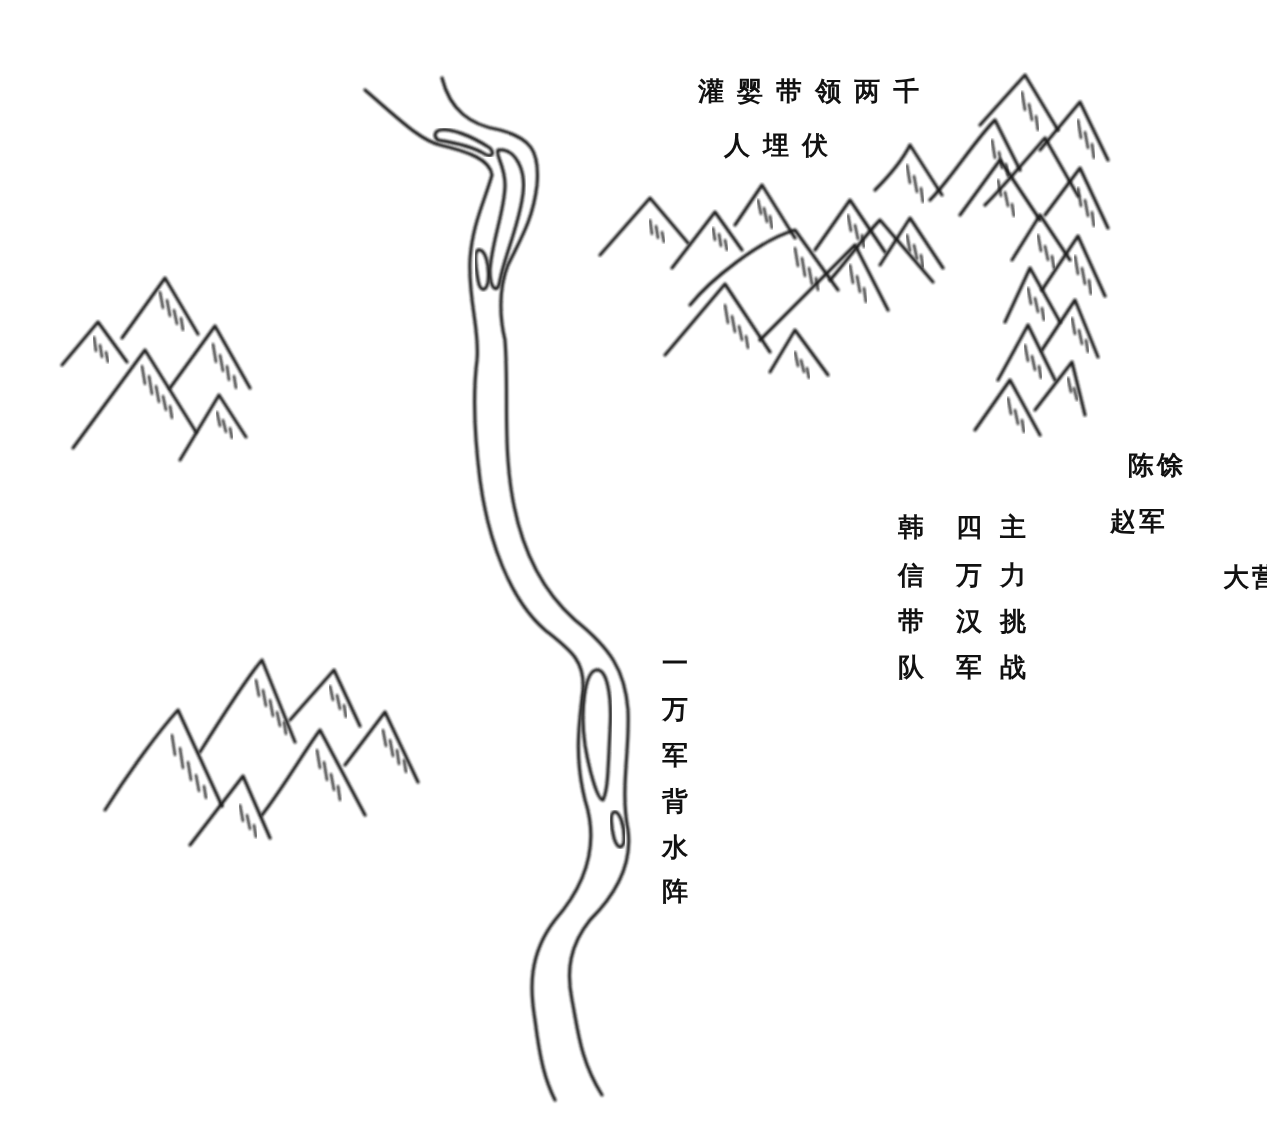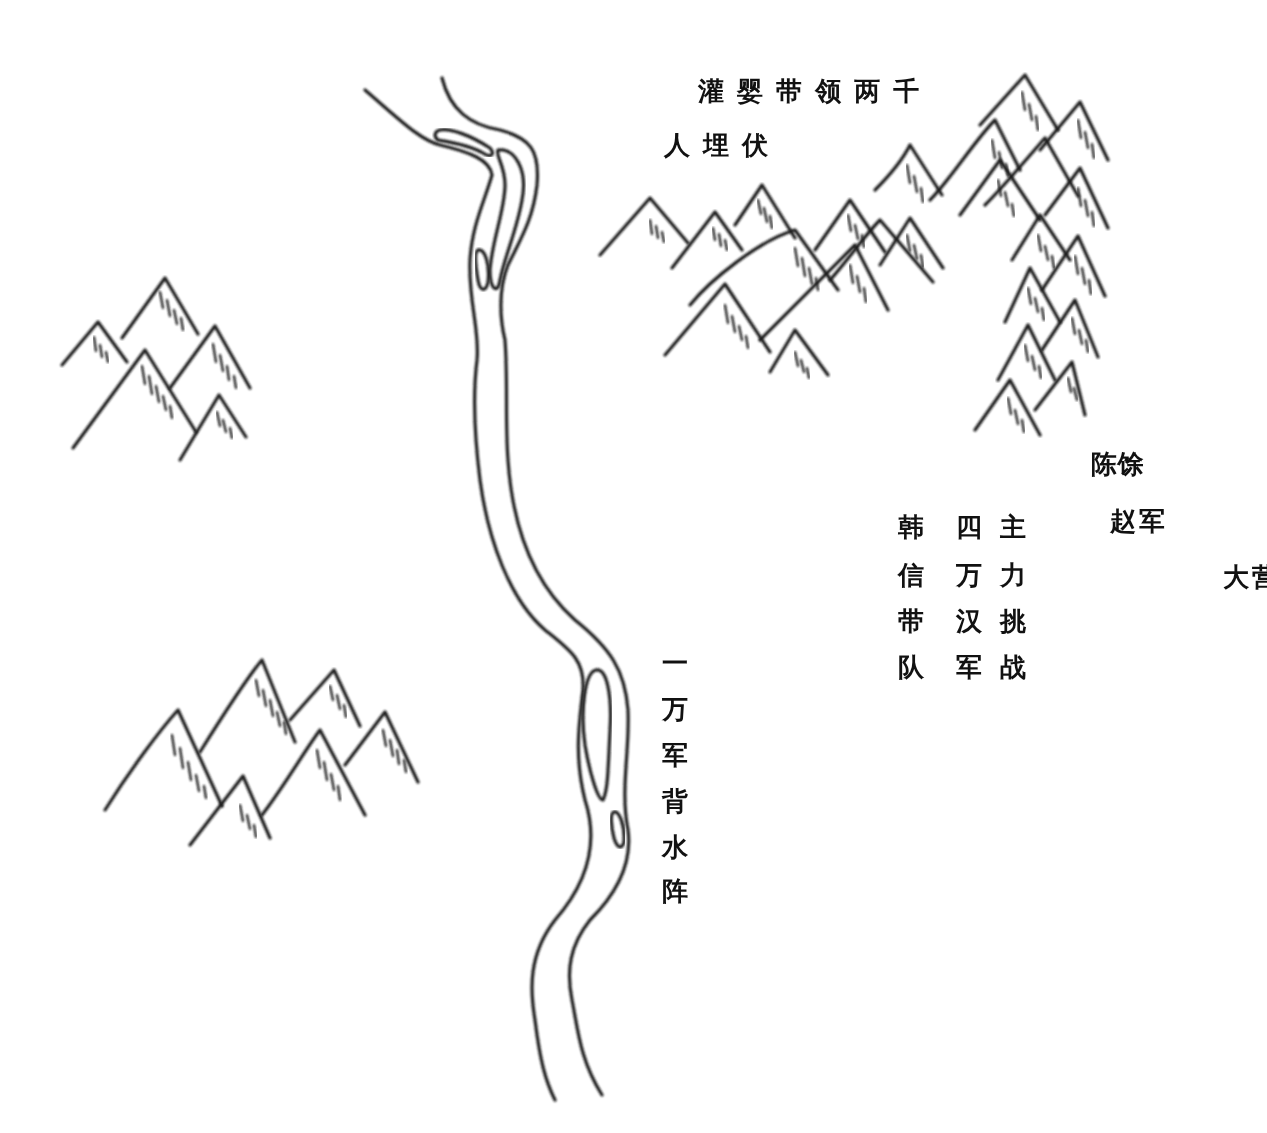--- a/index.html
+++ b/index.html
@@ -109,25 +109,25 @@
     <path class="hatch" d="M1072,318 l3,16 M1079,330 l3,14 M1086,340 l2,12"></path>
     <path class="ink" d="M975,430 L1010,380 L1040,435"></path>
     <path class="hatch" d="M1008,398 l3,16 M1015,410 l3,14 M1022,420 l2,12"></path>
     <path class="ink" d="M1035,410 L1072,362 L1085,415"></path>
     <path class="hatch" d="M1068,378 l3,14 M1074,388 l3,12"></path>
   </g>
 </svg>
 
 <div>
   <div class="lbl" style="left:698px; top:78px; letter-spacing:4px; word-spacing:-4px; white-space:pre;">灌 婴 带 领 两 千</div>
-  <div class="lbl" style="left:664px; top:132px; letter-spacing:4px; word-spacing:-4px; white-space:pre;">人 埋 伏</div>
+  <div class="lbl" style="left:724px; top:132px; letter-spacing:4px; word-spacing:-4px; white-space:pre;">人 埋 伏</div>
 </div>
 
 <div>
-  <div class="lbl" style="left:1091px; top:452px; white-space:pre; word-spacing:-6px;font-family:Liberation Serif, serif;">陈 馀</div>
+  <div class="lbl" style="left:1128px; top:452px; white-space:pre; word-spacing:-6px;">陈 馀</div>
   <div class="lbl" style="left:1110px; top:508px; white-space:pre; word-spacing:-6px;">赵 军</div>
   <div class="lbl" style="left:1223px; top:564px; white-space:pre; word-spacing:-6px;">大 营</div>
 </div>
 
 <div>
 
   <div class="lbl cell" style="left:890px; top:514px;">韩</div>
   <div class="lbl cell" style="left:890px; top:562px;">信</div>
   <div class="lbl cell" style="left:890px; top:608px;">带</div>
   <div class="lbl cell" style="left:890px; top:654px;">队</div>

